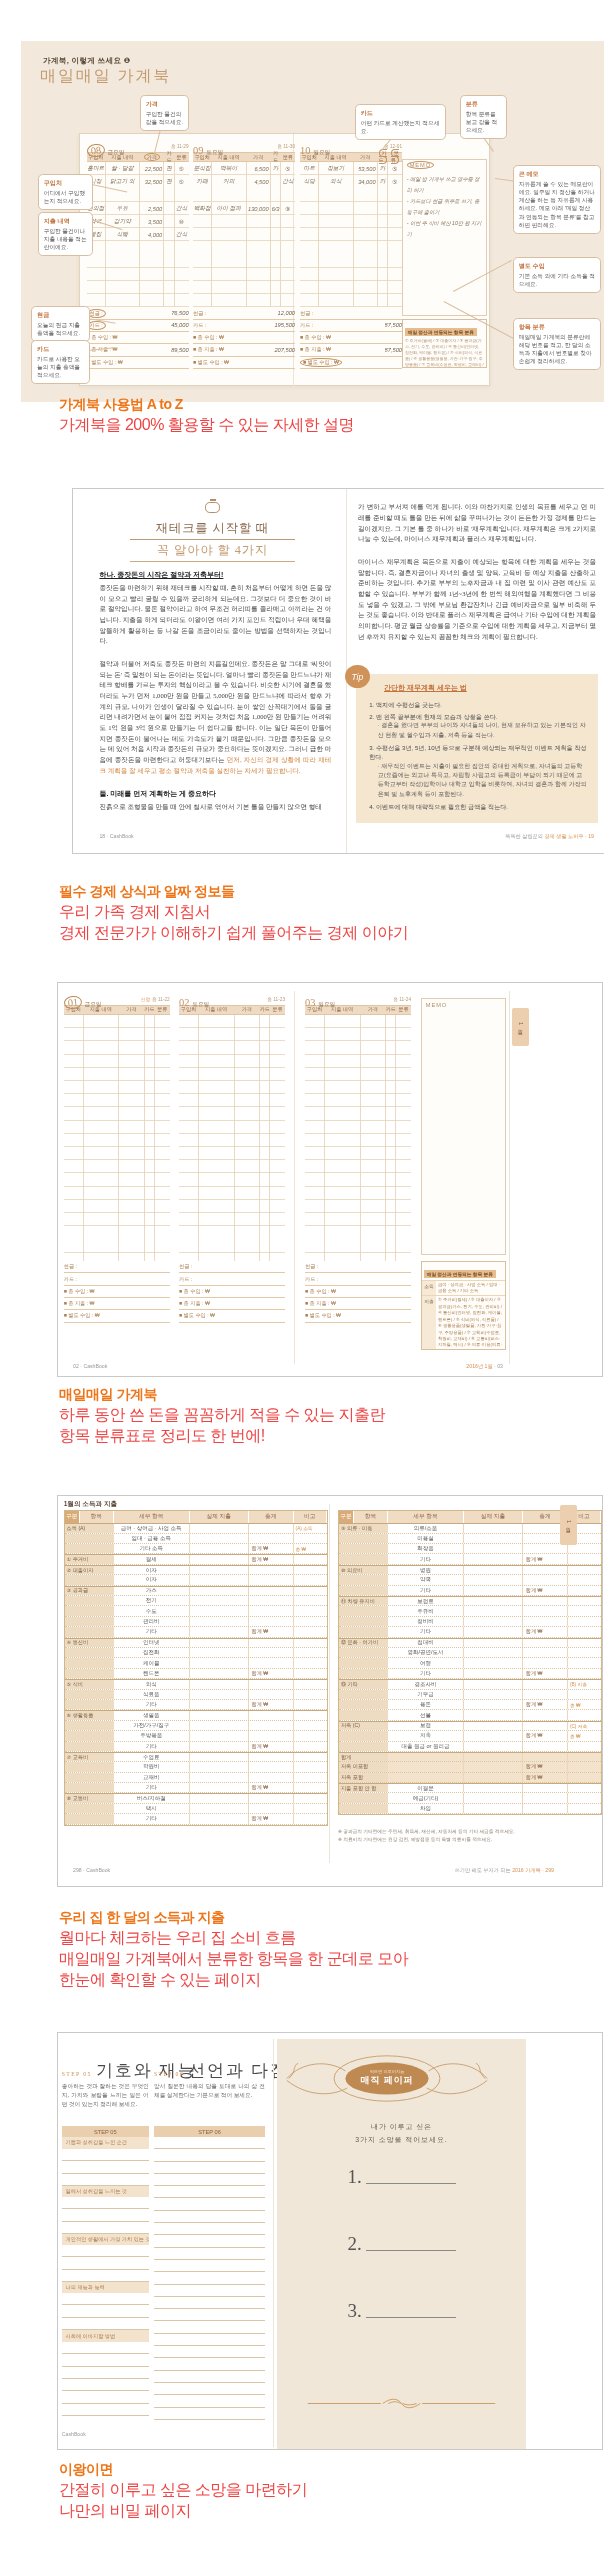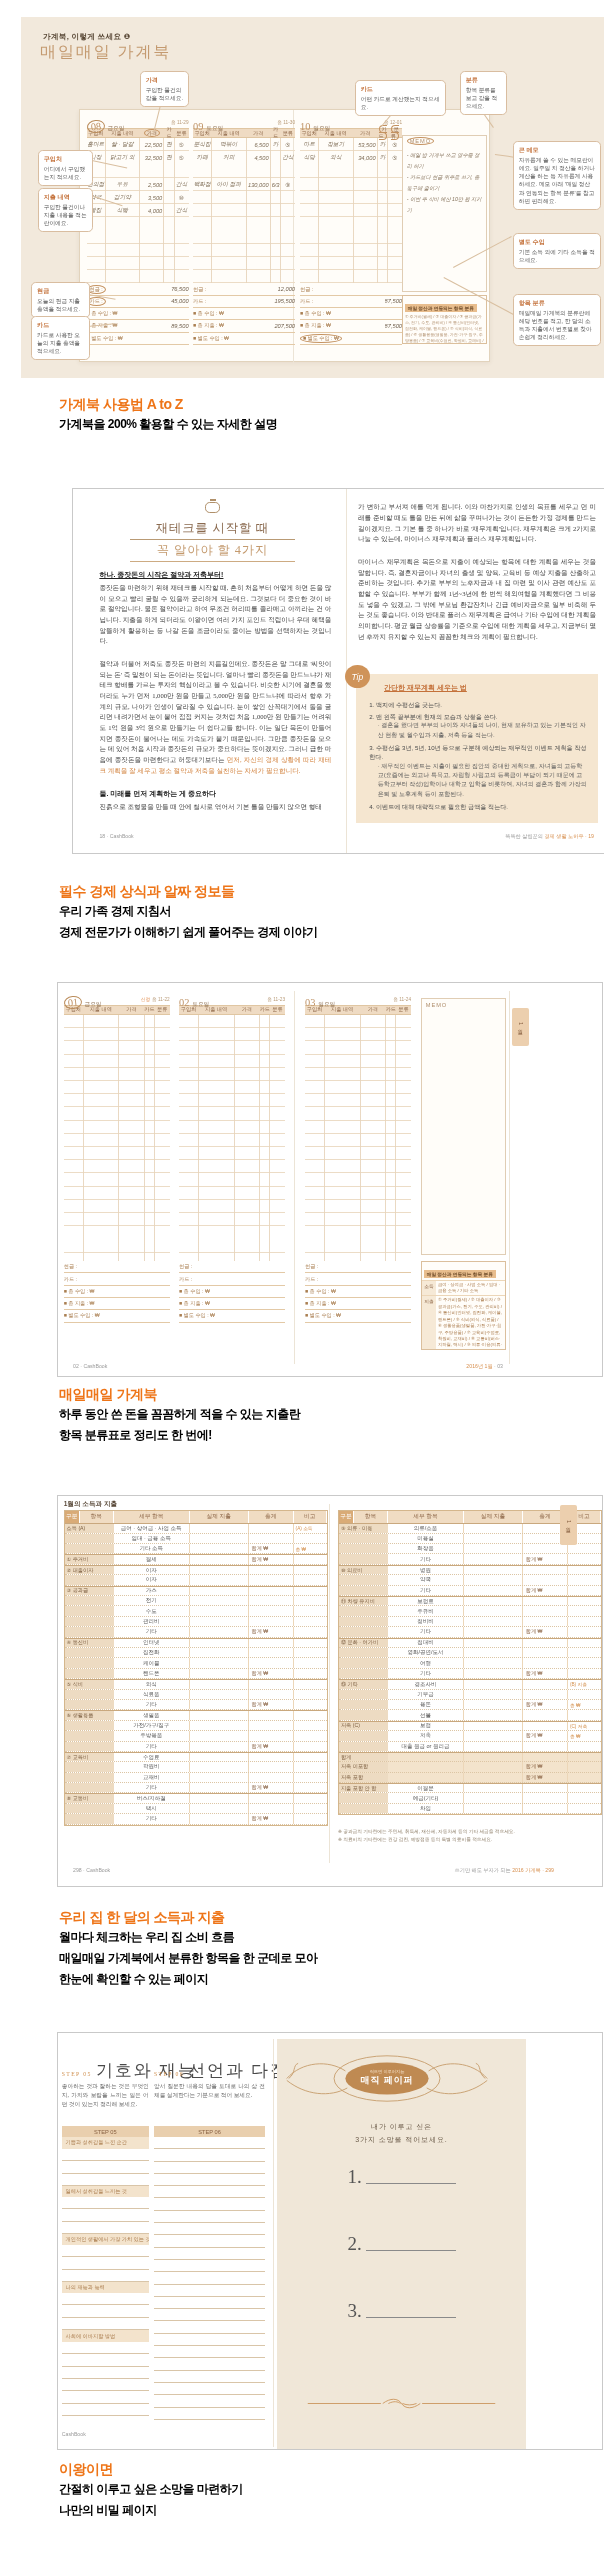--- a/index.html
+++ b/index.html
@@ -2,21 +2,21 @@
 <html style="font-size:15px"><head>
 <meta charset="utf-8">
 <style>
 *{margin:0;padding:0;box-sizing:border-box}
 html,body{background:#fff}
 body{font-family:"Liberation Sans","DejaVu Sans",sans-serif;-webkit-font-smoothing:antialiased}
 #page{position:relative;width:604px;height:2576px;background:#fff;overflow:hidden}
 .abs{position:absolute}
 .serif{font-family:"Liberation Serif","DejaVu Serif",serif}
 
-.hero{left:21px;top:17px;width:584px;height:361px;background:#f2e9dc}
+.hero{left:21px;top:41px;width:584px;height:361px;background:#f2e9dc}
 .kicker{left:22px;top:15px;font-size:7.6px;font-weight:bold;color:#594836;letter-spacing:0.3px}
 .htitle{left:19px;top:24.6px;font-size:16px;color:#c49a70;letter-spacing:1.9px}
 .spread{background:#fffdf9;border:0.9px solid #e2d3bc;box-shadow:0 1.9px 4.7px rgba(90,70,40,.08)}
 .seam{position:absolute;width:0.9px;background:#ece4d6}
 .co{position:absolute;background:#fff;border:0.9px solid #d9bda0;border-radius:4.7px;padding:3.8px 4.7px;line-height:1.45;z-index:3}
 .co b{display:block;font-size:6.1px;color:#c4713a;margin-bottom:0.9px}
 .co span{display:block;font-size:5.7px;color:#555}
 .lead{position:absolute;background:#d9bfa0;transform-origin:0 0;z-index:2}
 
 .day{position:absolute;top:5.7px}
@@ -47,21 +47,21 @@
 .cbox{position:absolute;border:0.9px solid #dbbf9c;background:#fffdf9;overflow:hidden}
 .cbox .ct{display:inline-block;background:#e8bd8d;color:#6d4a28;font-size:4.7px;font-weight:bold;padding:0.9px 2.8px;margin:1.9px}
 .crow{display:flex;border-top:0.9px solid #ecd6b8}
 .ck{width:14px;font-size:4.7px;color:#8a6344;background:#f6e9d6;display:flex;align-items:flex-start;justify-content:center;padding-top:1.9px}
 .cv{flex:1;font-size:4.3px;color:#a8794a;line-height:1.5;padding:0.9px 1.9px}
 .tab{position:absolute;background:#eccfae;border-radius:1.9px;writing-mode:vertical-rl;font-size:5.7px;color:#8a6344;display:flex;align-items:center;justify-content:center}
 .pfoot{position:absolute;font-size:5.2px;color:#9a9a9a;white-space:nowrap}
 .pfoot .or{color:#d78f4e}
 
 .hb .ht{font-size:14px;font-weight:bold;color:#ee7518;letter-spacing:-0.5px;line-height:20px}
-.hb .hl{font-size:12px;font-weight:bold;color:#000000;letter-spacing:-0.5px;line-height:21px}
+.hb .hl{font-size:16px;font-weight:normal;color:#ef4444;letter-spacing:-0.5px;line-height:21px}
 
 .panel{position:absolute;background:#fff;border:0.9px solid #c9c9c9}
 
 .bkt{font-size:12.3px;letter-spacing:0.9px;text-align:center;border-bottom:0.9px solid #b99a74;padding-bottom:1.9px}
 .sub{font-size:7px;font-weight:bold;color:#222;text-decoration:underline}
 .sub2{font-size:7px;font-weight:bold;color:#222}
 .body7{font-size:6.6px;line-height:1.62;color:#3c3c3c;text-align:justify}
 .hlor{color:#d2813c}
 .tipbox{position:absolute;background:#f5e6d0}
 .tipcirc{position:absolute;width:24.6px;height:23px;background:#cf9359;border-radius:50%;color:#fff;font-size:8.5px;font-style:italic;display:flex;align-items:center;justify-content:center}

